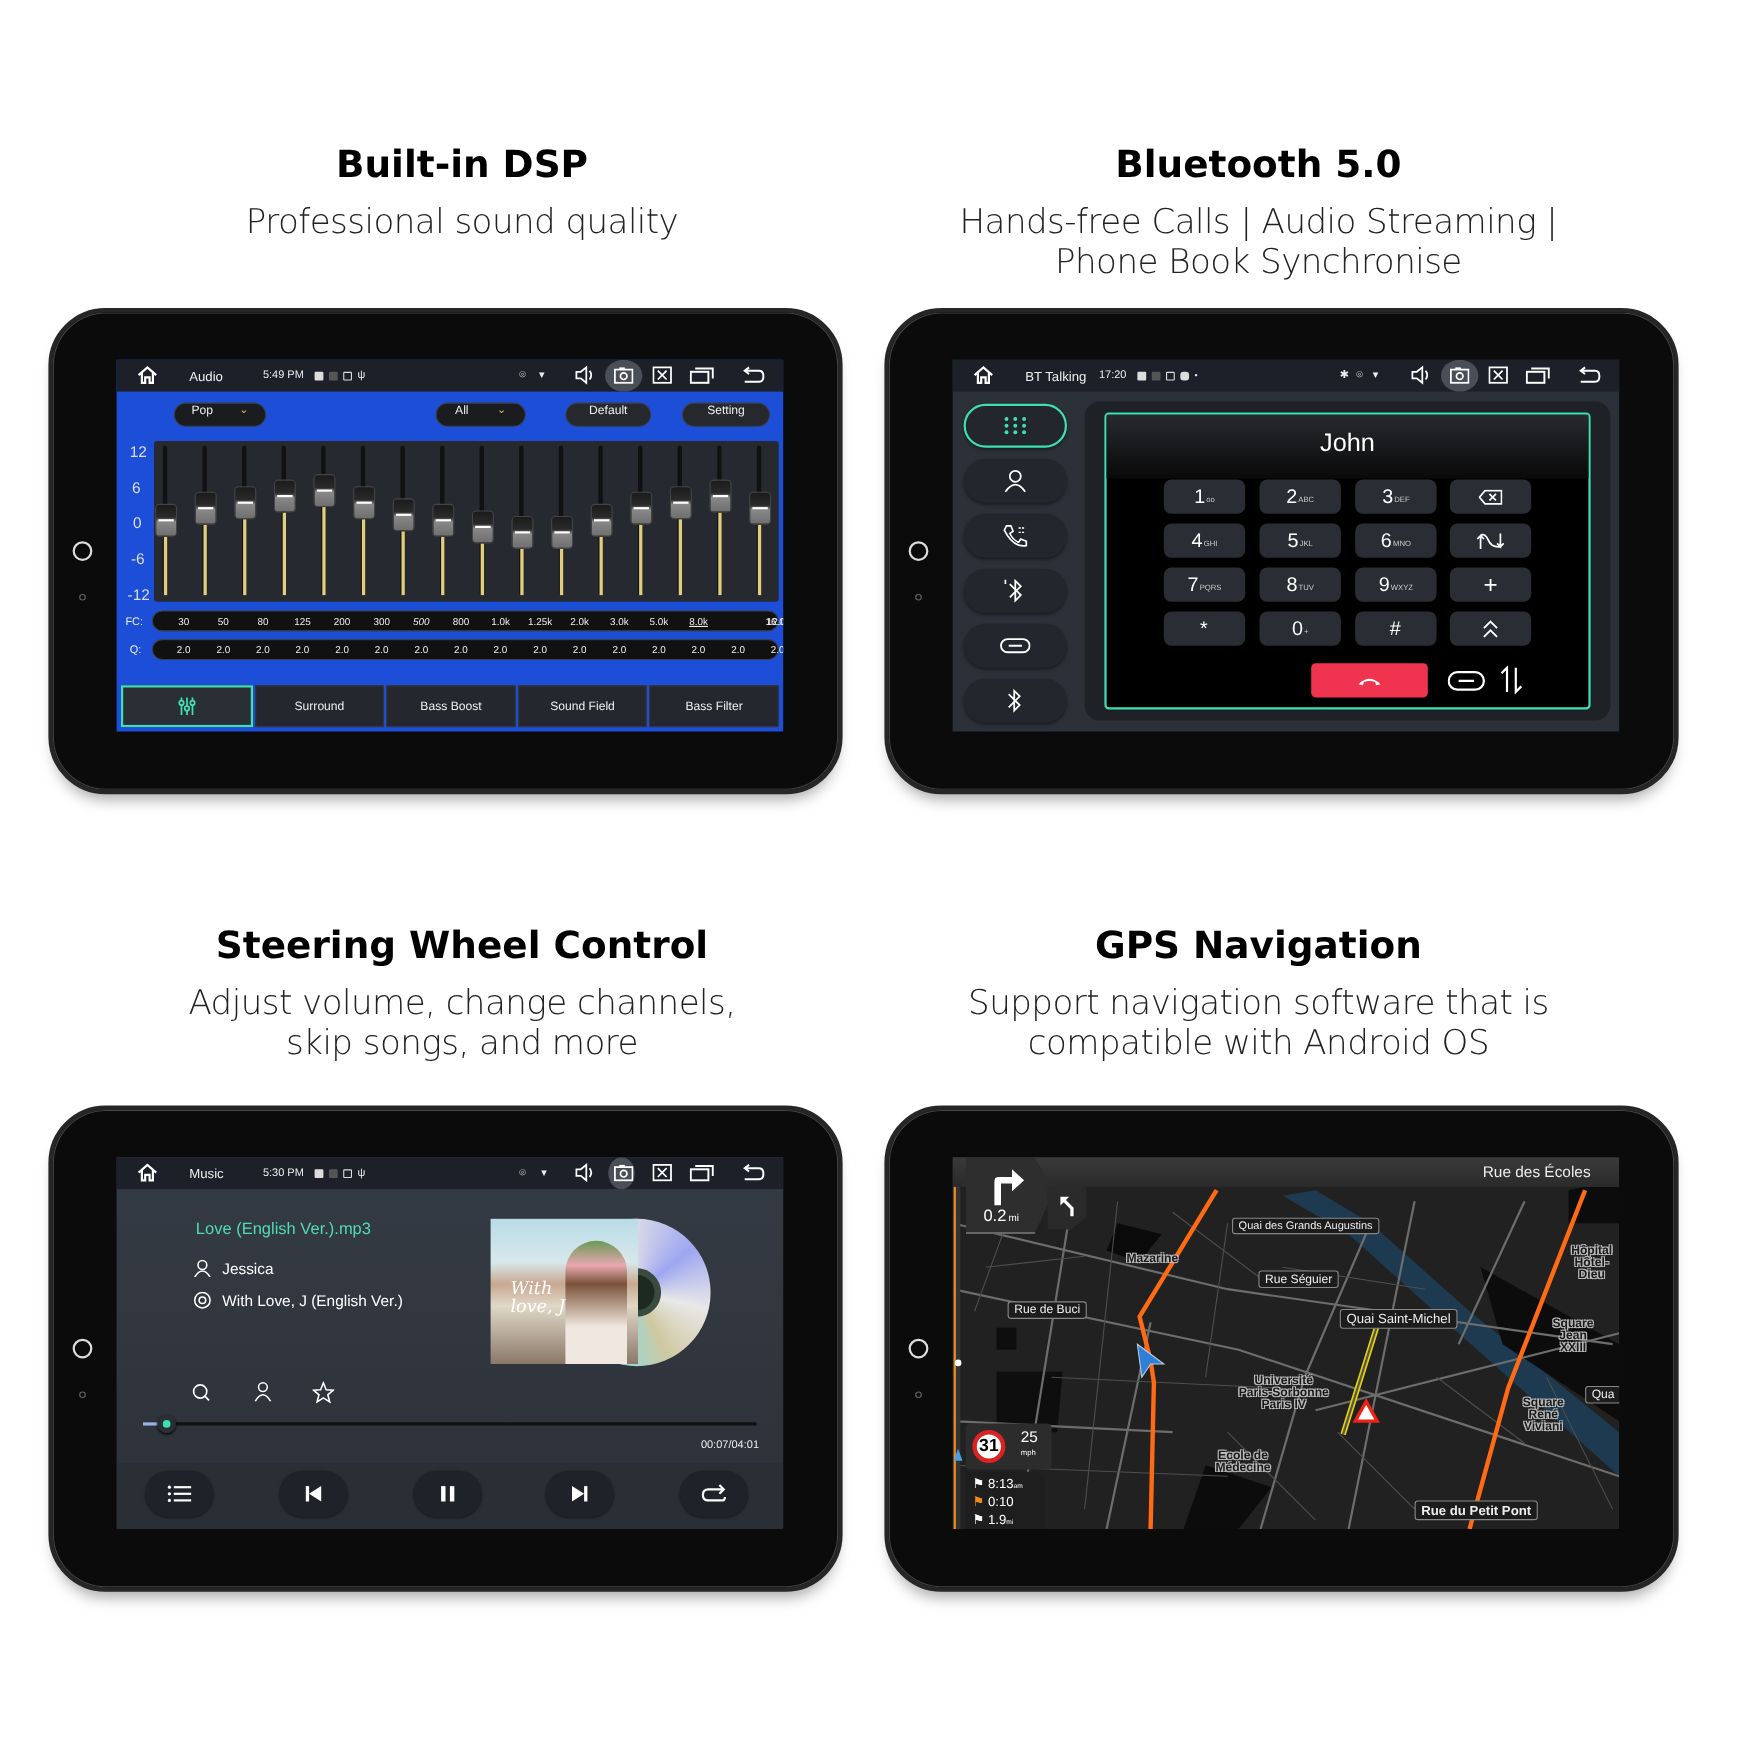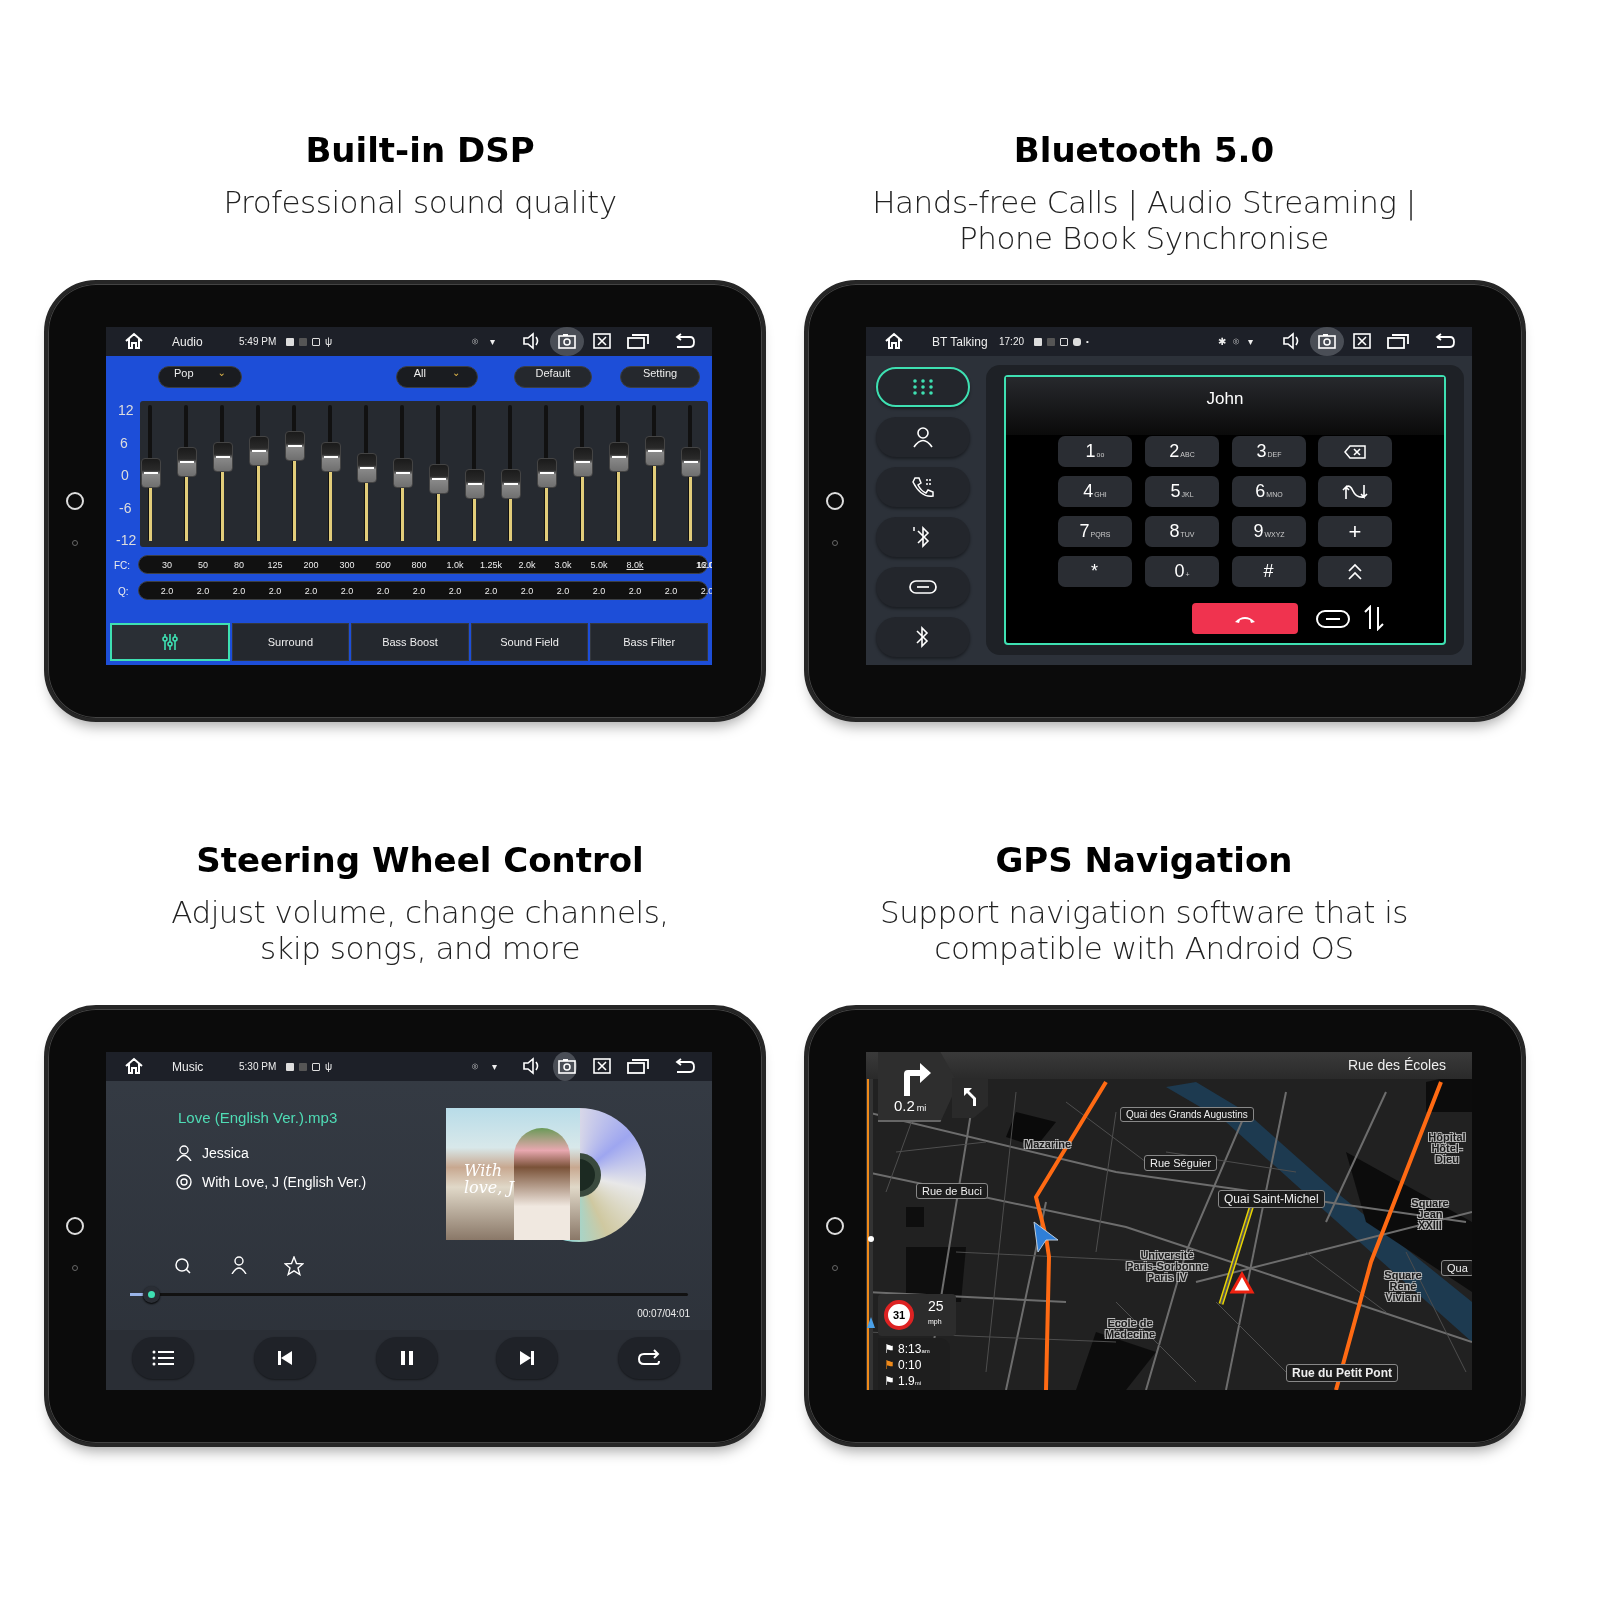--- a/index.html
+++ b/index.html
@@ -35,21 +35,21 @@
 .rowbar span{position:absolute;text-align:center;width:34px}
 .rowlabel{position:absolute;left:8px;font-size:10px;color:#eee}
 .tabbar{position:absolute;left:4px;top:296px;width:598px;height:38px;display:flex;gap:2px}
 .tab{flex:1;background:#24282e;border:1px solid #34383e;font-size:11px;color:#eee;display:flex;align-items:center;justify-content:center}
 .tab.active{border:2px solid #3ee0b2;background:#2a2f35}
 
 .btside{position:absolute;left:10px;width:94px;height:40px;border-radius:20px;background:#23262c;box-shadow:0 2px 3px rgba(0,0,0,.4);display:flex;align-items:center;justify-content:center}
 .btside.active{border:2px solid #3ee0b2}
 .dialwrap{position:absolute;left:120px;top:38px;width:478px;height:290px;border-radius:14px;background:#1e2126}
 .dialpad{position:absolute;left:138px;top:48px;width:442px;height:270px;border:2px solid #3ee0b2;border-radius:4px;background:#000}
-.dialname{position:absolute;left:0;right:0;top:0;height:58px;background:linear-gradient(#27292d,#0a0a0a);text-align:center;font-size:17px;padding-top:12px}
+.dialname{position:absolute;left:0;right:0;top:0;height:58px;background:linear-gradient(#27292d,#0a0a0a);text-align:center;font-size:23px;padding-top:12px}
 .key{position:absolute;width:74px;height:31px;border-radius:7px;background:#2a2d33;display:flex;align-items:center;justify-content:center;font-size:18px;color:#fff}
 .key small{font-size:7px;color:#ccc;margin-left:1px;margin-top:6px}
 .endcall{position:absolute;left:186px;top:226px;width:106px;height:31px;border-radius:4px;background:#f0334f;display:flex;align-items:center;justify-content:center}
 
 .song{position:absolute;left:72px;top:57px;font-size:15px;color:#4fdcb5}
 .meta{position:absolute;left:70px;font-size:14px;color:#fff;display:flex;align-items:center;gap:10px}
 .progress{position:absolute;left:24px;top:241px;width:558px;height:3px;background:#111;border-radius:2px}
 .ctrlbar{position:absolute;left:0;right:0;top:263px;bottom:0;background:#2a2e35}
 .cbtn{position:absolute;top:10px;width:62px;height:42px;border-radius:21px;background:#1f2228;box-shadow:0 1px 2px rgba(0,0,0,.5);display:flex;align-items:center;justify-content:center}
 
@@ -737,21 +737,21 @@
     <div class="label" style="left:575px;top:208px">Qua</div>
 
     <div class="poi" style="left:158px;top:87px">Mazarine</div>
     <div class="poi" style="left:258px;top:198px;width:86px">Université Paris-Sorbonne Paris IV</div>
     <div class="poi" style="left:232px;top:266px;width:64px">Ecole de Médecine</div>
     <div class="poi" style="left:542px;top:146px;width:44px">Square Jean XXIII</div>
     <div class="poi" style="left:512px;top:218px;width:50px">Square René Viviani</div>
     <div class="poi" style="left:556px;top:80px;width:50px">Hôpital Hôtel-Dieu</div>
 
     <div style="position:absolute;left:12px;top:242px;width:78px;height:42px;background:#2c2c2c;border-radius:4px">
-      <div style="position:absolute;left:6px;top:6px;width:30px;height:30px;border-radius:50%;background:#fff;border:4px solid #d22;color:#000;font-size:11px;font-weight:bold;display:flex;align-items:center;justify-content:center">
+      <div style="position:absolute;left:6px;top:6px;width:30px;height:30px;border-radius:50%;background:#fff;border:4px solid #d22;color:#000;font-size:16px;font-weight:bold;display:flex;align-items:center;justify-content:center">
           <span>31</span>
         </div>
       <span style="position:absolute;left:50px;top:4px;font-size:14px">25</span>
       <span style="position:absolute;left:50px;top:24px;font-size:7px">mph</span>
     </div>
     <div style="position:absolute;left:12px;top:286px;width:72px;height:52px;background:#1e1e1e;border-radius:0 10px 0 0;font-size:12px">
       <div style="position:absolute;left:6px;top:4px"><span>⚑</span> <span>8:13</span><small style="font-size:6px">am</small></div>
       <div style="position:absolute;left:6px;top:20px"><span style="color:#f08a1a">⚑</span> <span>0:10</span></div>
       <div style="position:absolute;left:6px;top:36px"><span>⚑</span> <span>1.9</span><small style="font-size:6px">mi</small></div>
     </div>

